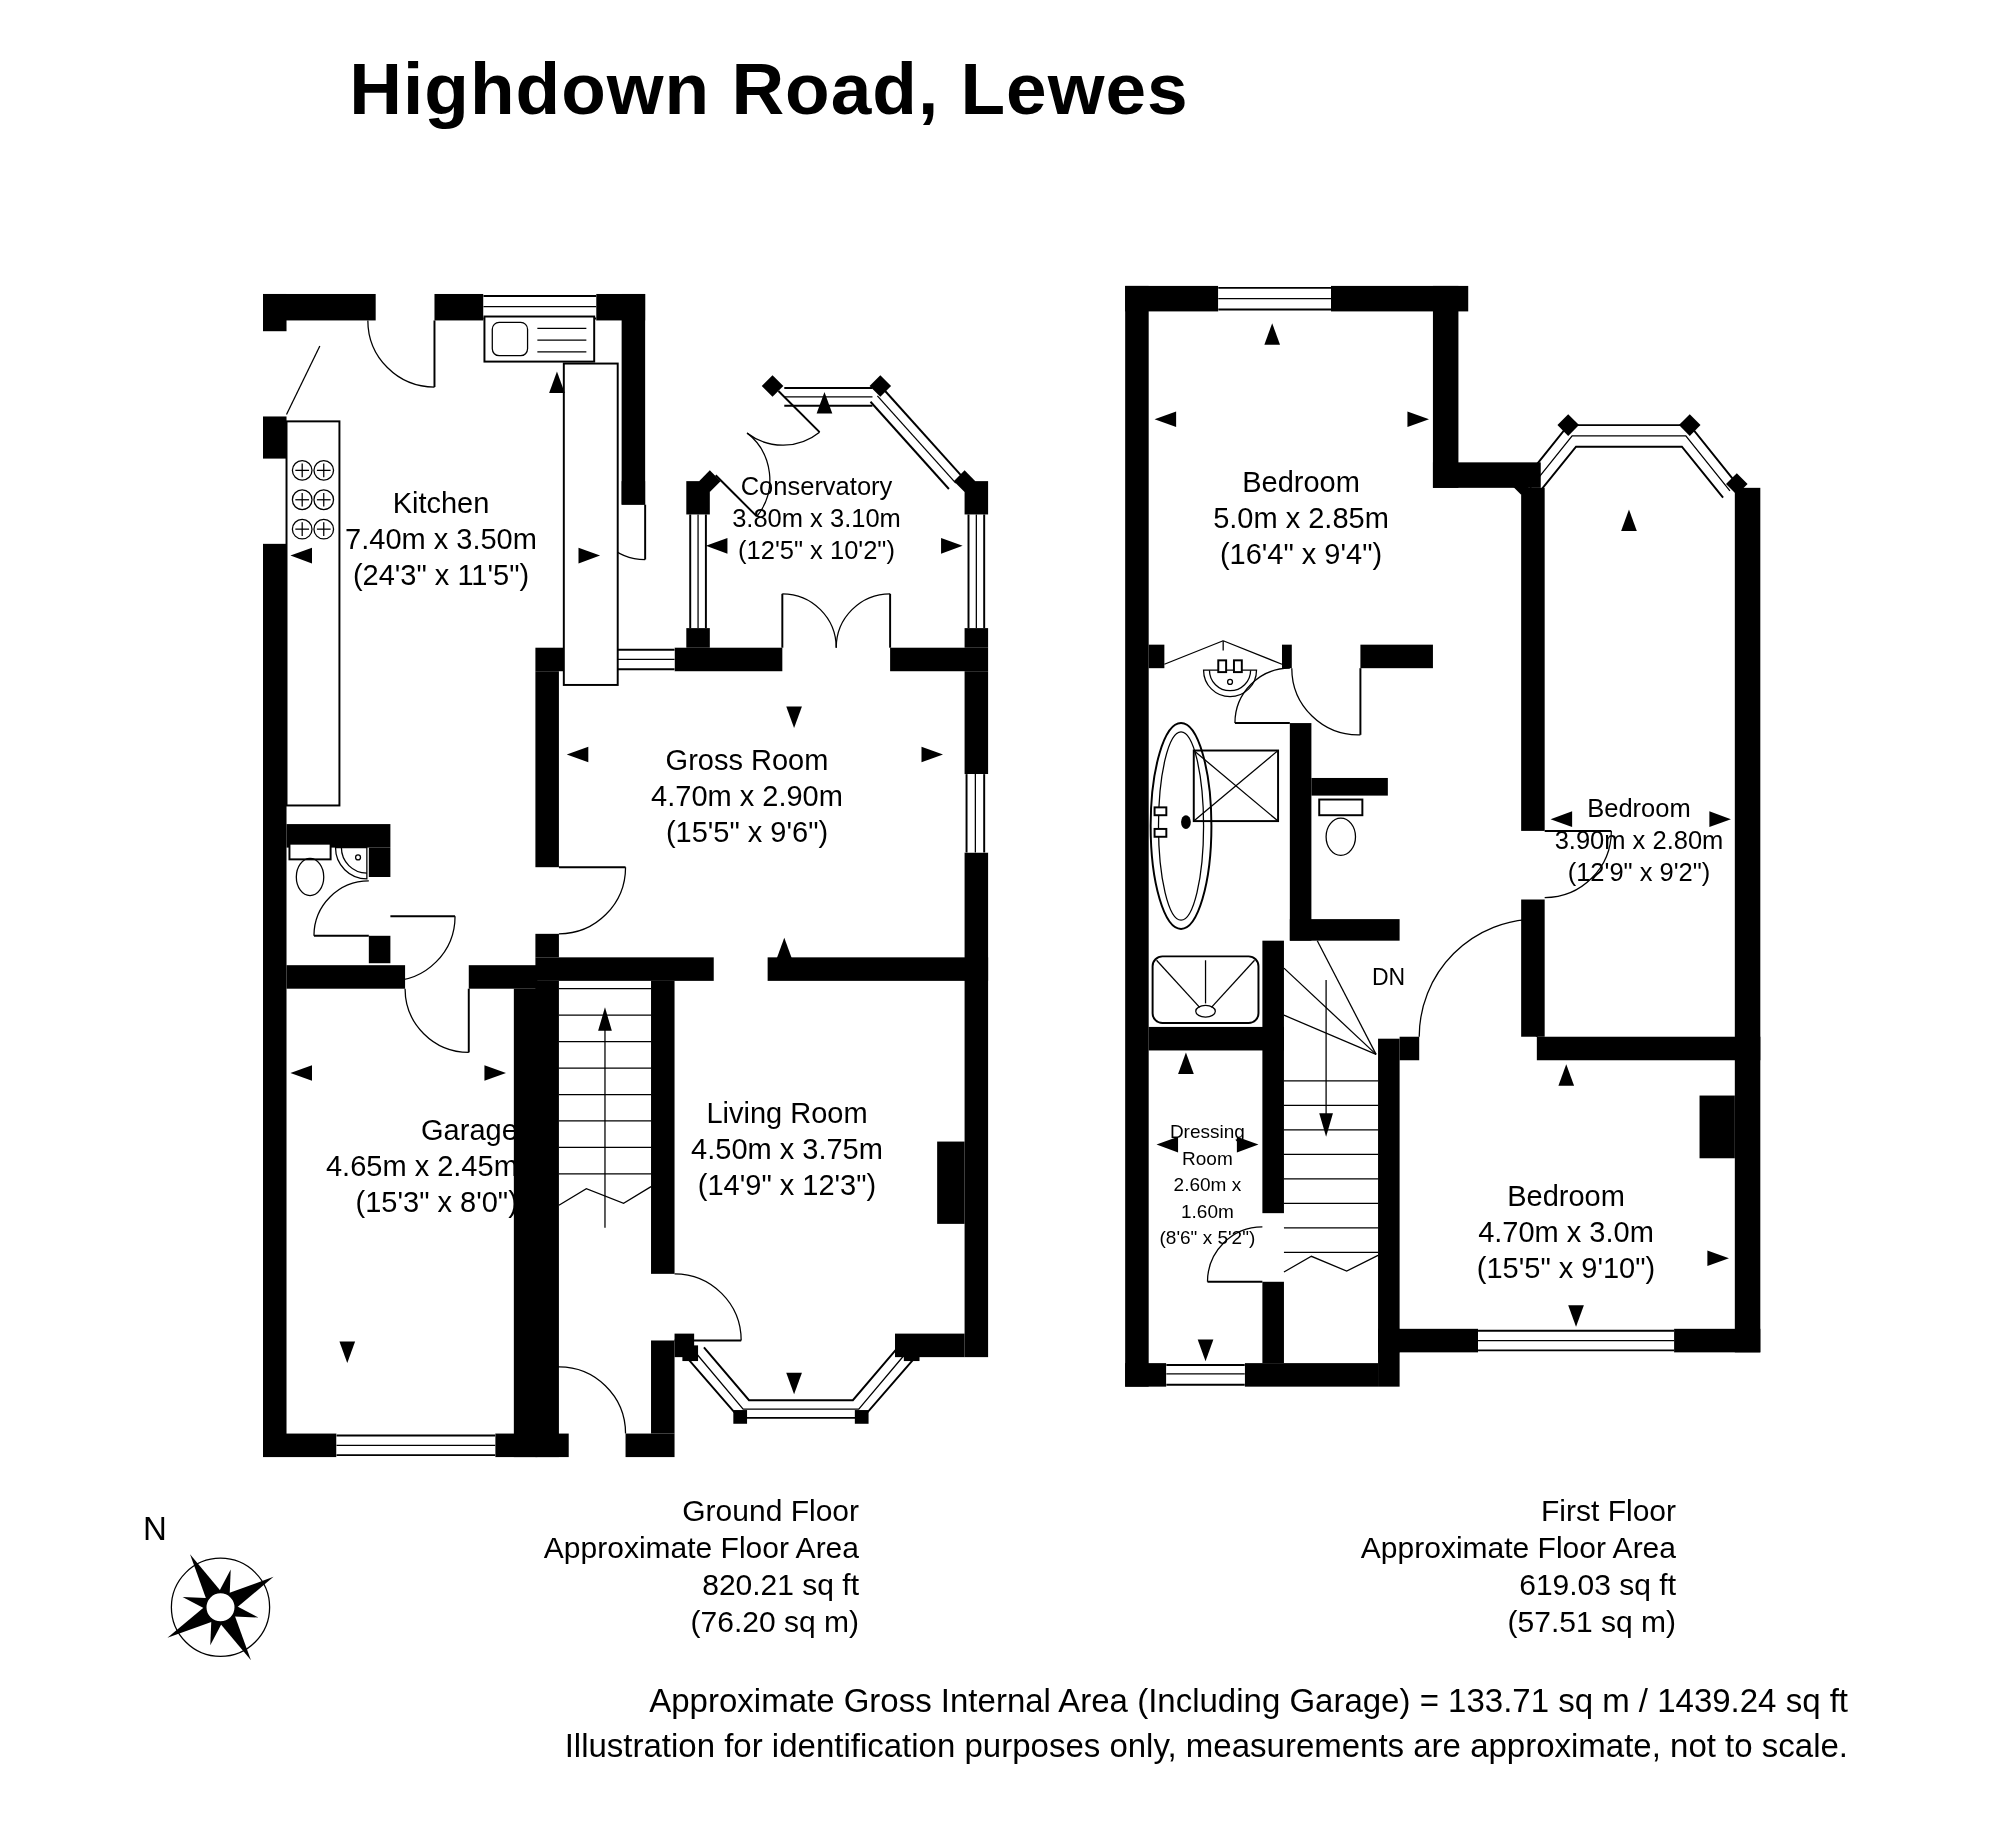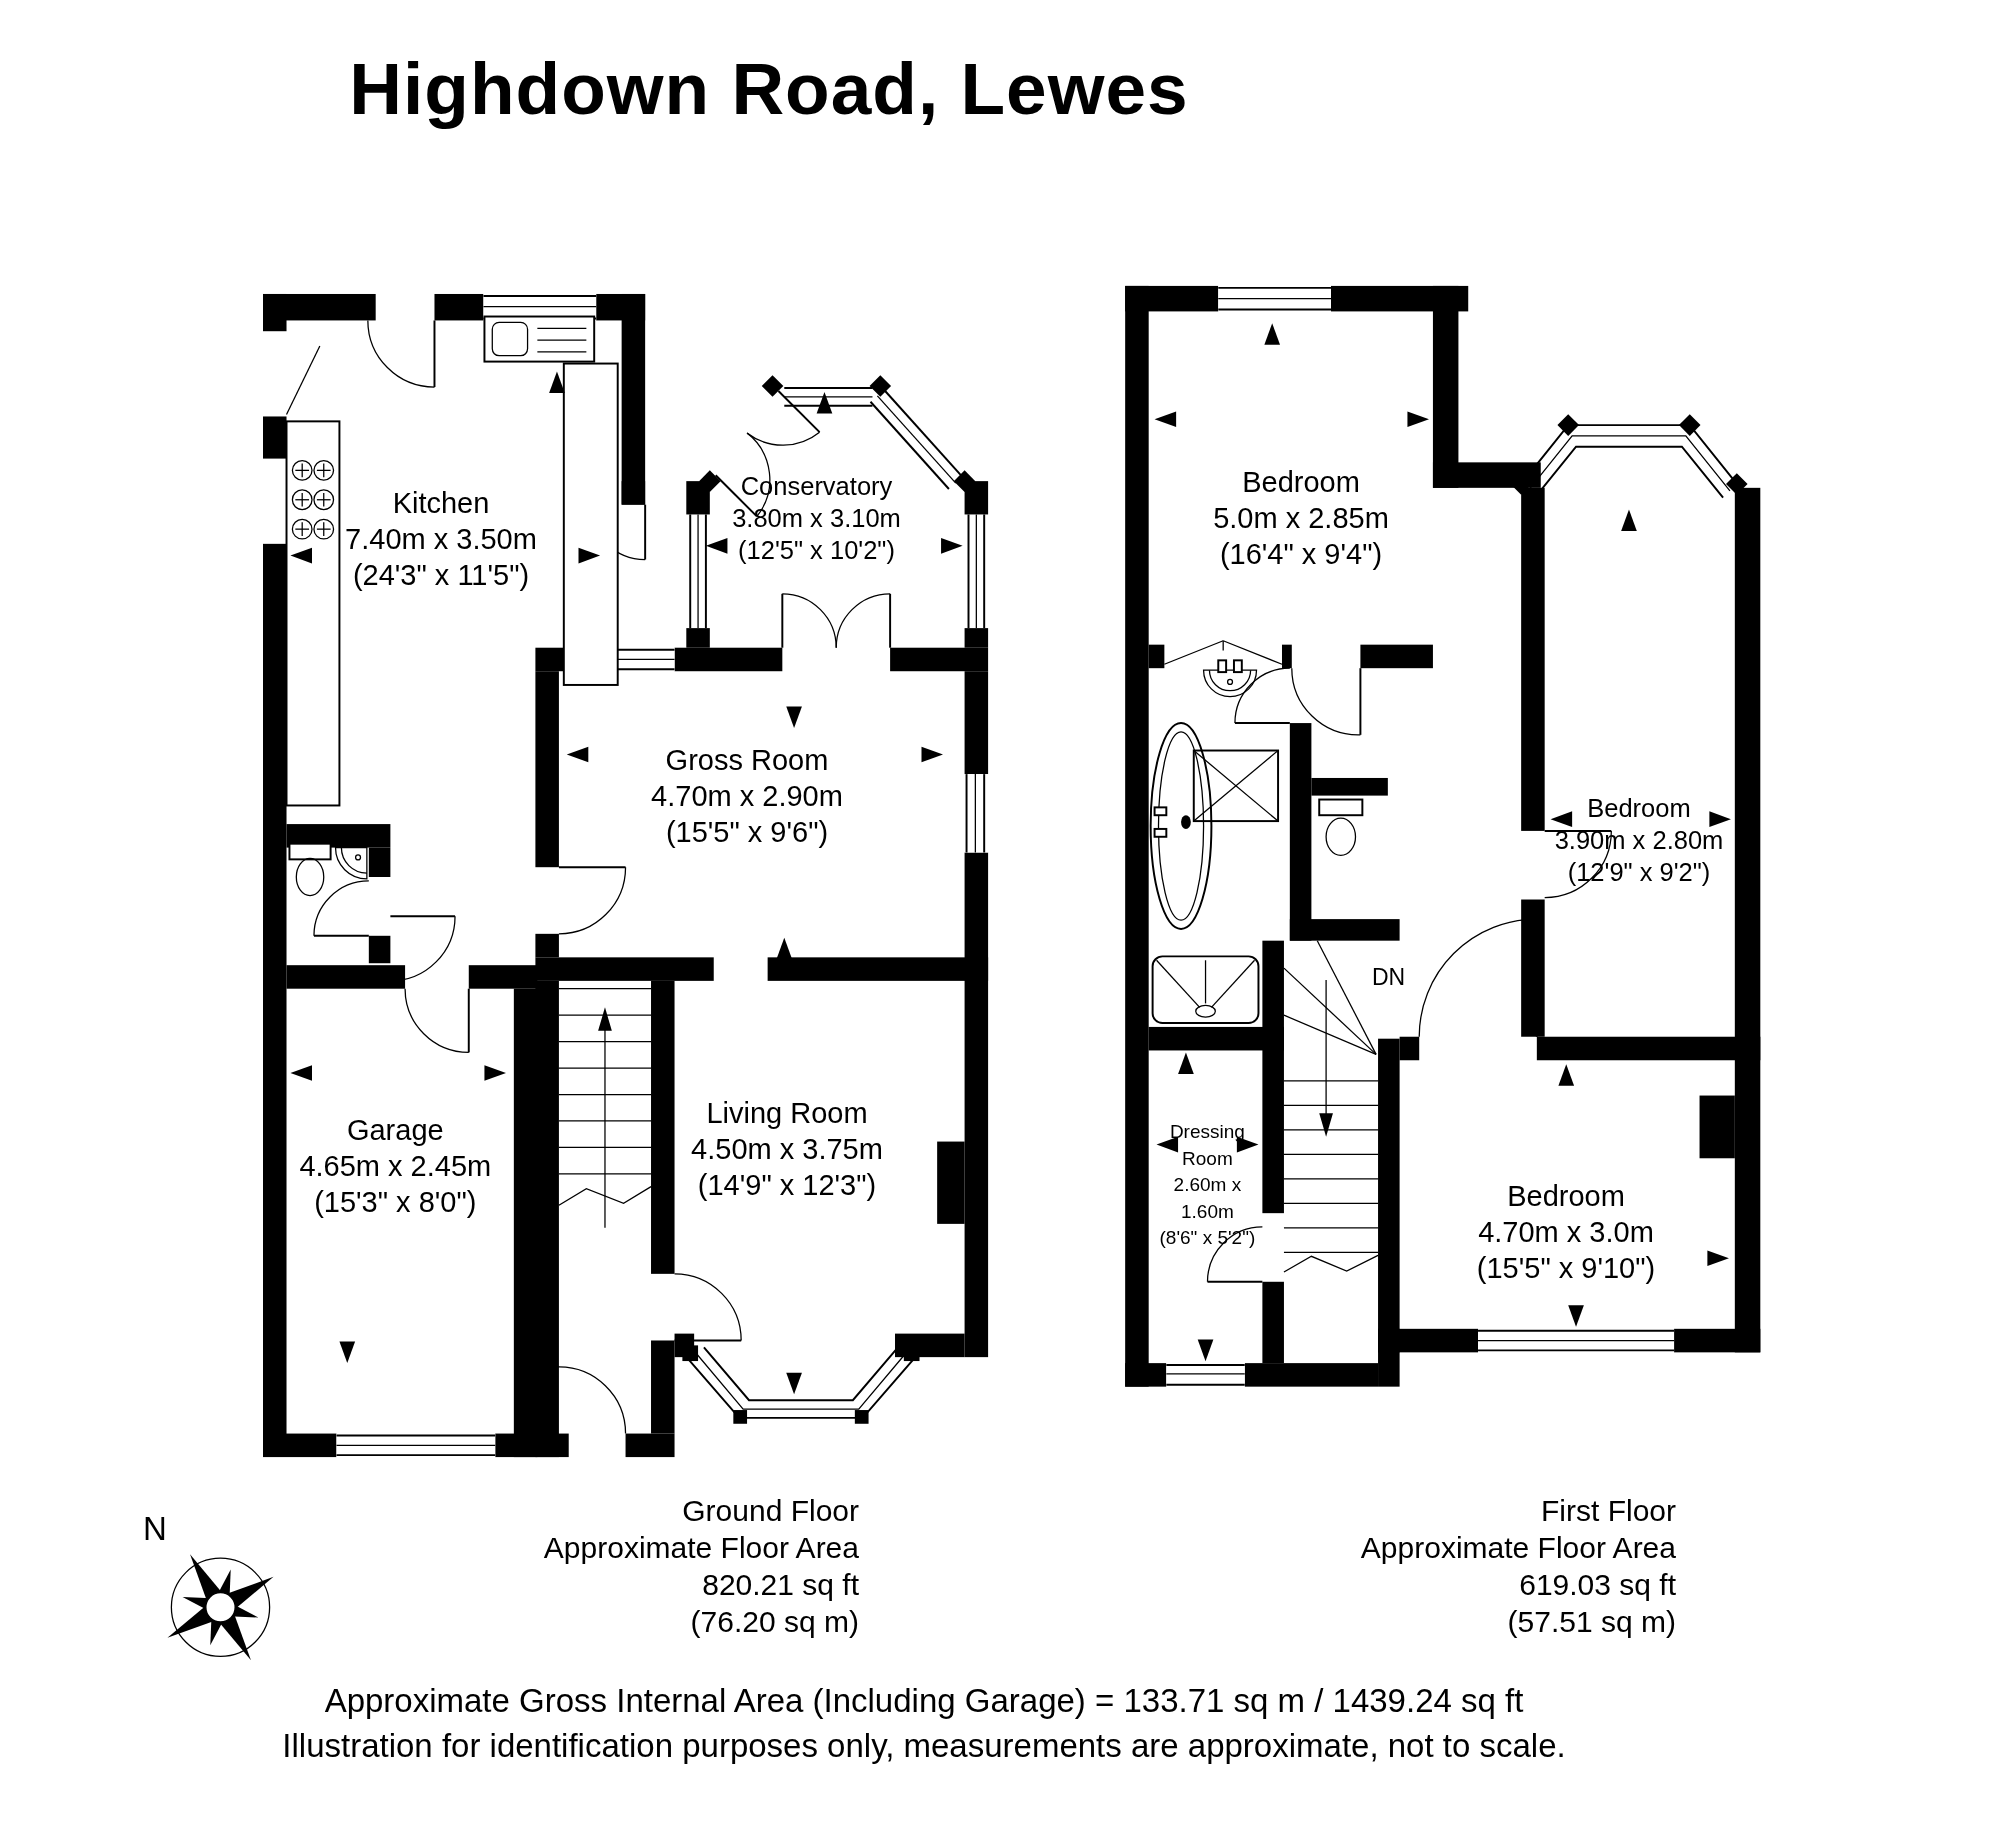--- a/index.html
+++ b/index.html
@@ -6,21 +6,21 @@
   body{width:2007px;height:1828px;position:relative;font-family:"Liberation Sans",sans-serif;color:#000;overflow:hidden;}
   .abs{position:absolute;}
   #title{left:279px;top:47px;width:980px;text-align:center;font-size:73px;font-weight:bold;letter-spacing:1px;}
   .plan{position:absolute;}
   .room-label{position:absolute;text-align:center;line-height:36px;font-size:29px;}
   .room-label .rname{white-space:pre-line;}
   .room-label.mid{font-size:25.5px;line-height:32px;}
   .room-label.small{font-size:19px;line-height:26.5px;}
   .stairs-label{position:absolute;font-size:23px;}
   .caption{position:absolute;width:490px;text-align:right;font-size:30px;line-height:37px;}
-  #footer{left:0;top:1678px;width:1848px;text-align:center;font-size:33px;line-height:45px;}
+  #footer{left:0;top:1678px;width:1848px;text-align:right;font-size:33px;line-height:45px;}
   #north-label{left:143px;top:1510px;font-size:33px;}
   svg{display:block;}
   .wall{fill:#000;stroke:none;}
   .thin{stroke:#000;stroke-width:2;fill:none;}
   .thin1{stroke:#000;stroke-width:1.3;fill:none;}
   .whitebox{fill:#fff;stroke:none;}
   .fix{stroke:#000;stroke-width:2;fill:#fff;}
   .tri{fill:#000;stroke:none;}
 </style>
 </head>
@@ -261,21 +261,21 @@
   <div class="room-label" style="left:337px;top:453px;width:294px;">
     <div class="rname">Gross Room</div>
     <div class="rdim">4.70m x 2.90m</div>
     <div class="rdim">(15'5" x 9'6")</div>
   </div>
   <div class="room-label" style="left:377px;top:806px;width:294px;">
     <div class="rname">Living Room</div>
     <div class="rdim">4.50m x 3.75m</div>
     <div class="rdim">(14'9" x 12'3")</div>
   </div>
-  <div class="room-label" style="left:9.8px;top:823px;width:245px;">
+  <div class="room-label" style="left:9.8px;top:823px;width:245px;text-align:right;">
     <div class="rname">Garage</div>
     <div class="rdim">4.65m x 2.45m</div>
     <div class="rdim">(15'3" x 8'0")</div>
   </div>
   <div class="stairs-label" style="left:263px;top:898px;">UP</div>
 </div>
 
 <div class="plan" style="left:1125px;top:282px;width:659px;height:1137px;">
 <svg width="659" height="1137" viewBox="0 0 672 1160">
   <g>

